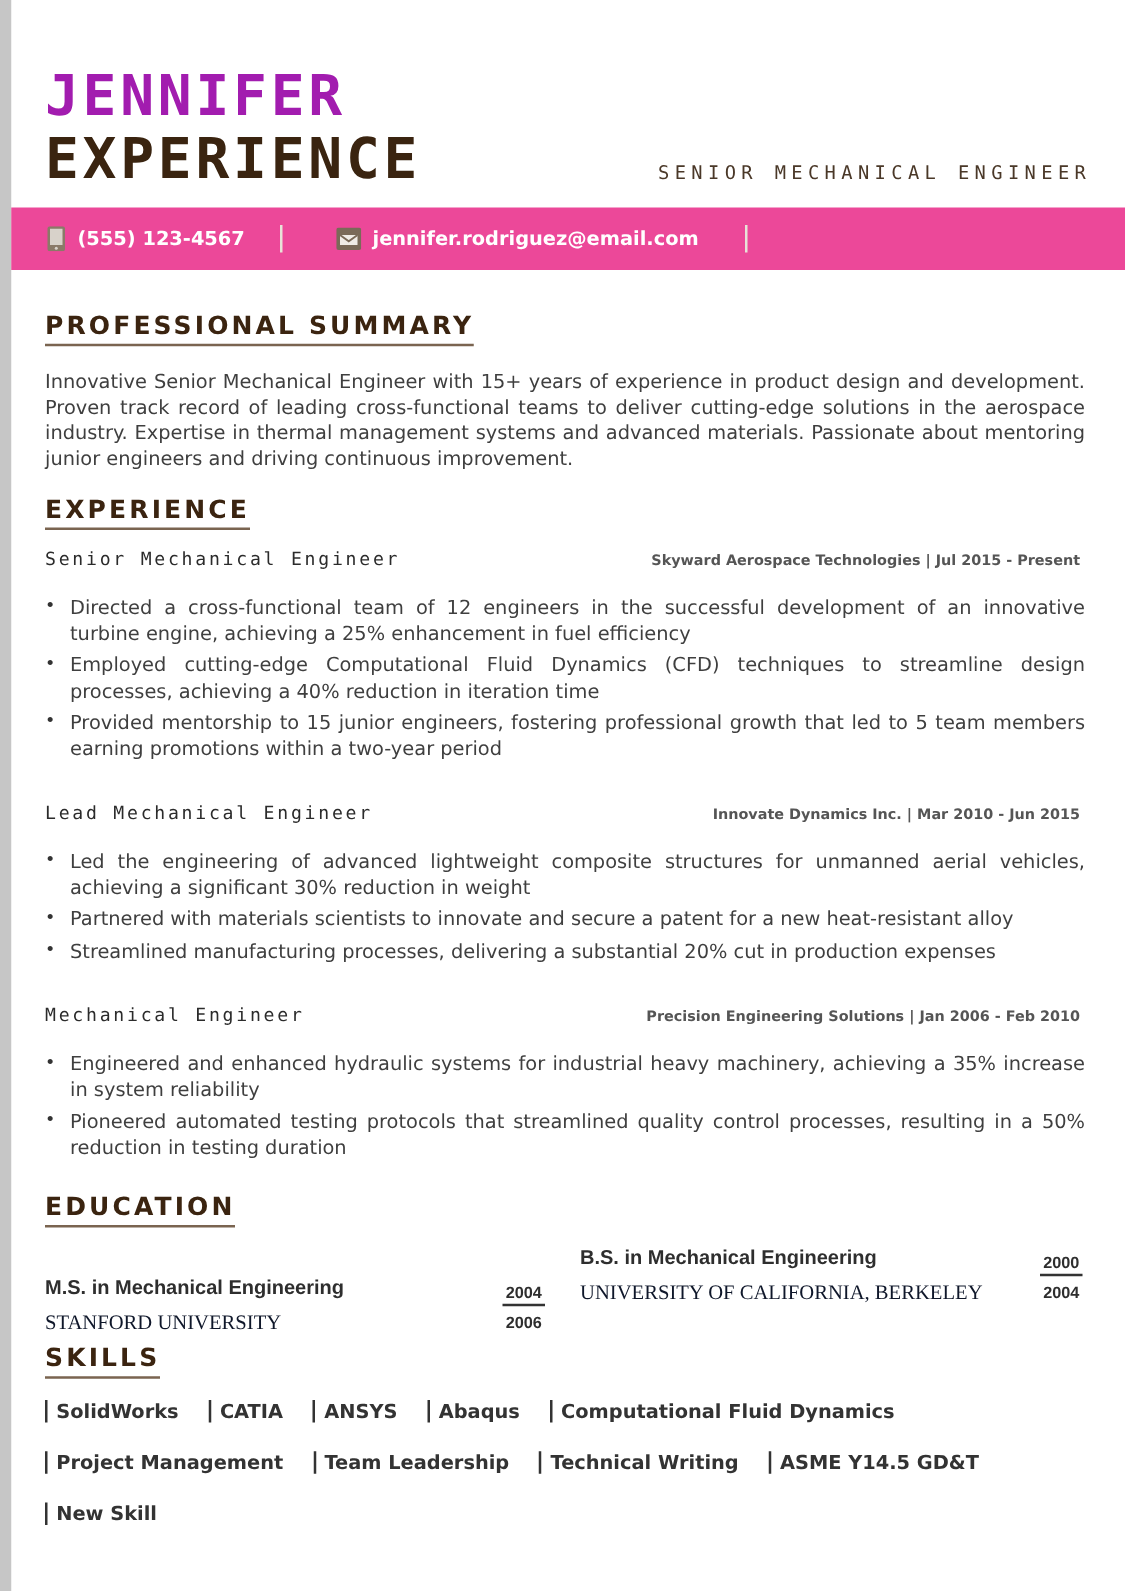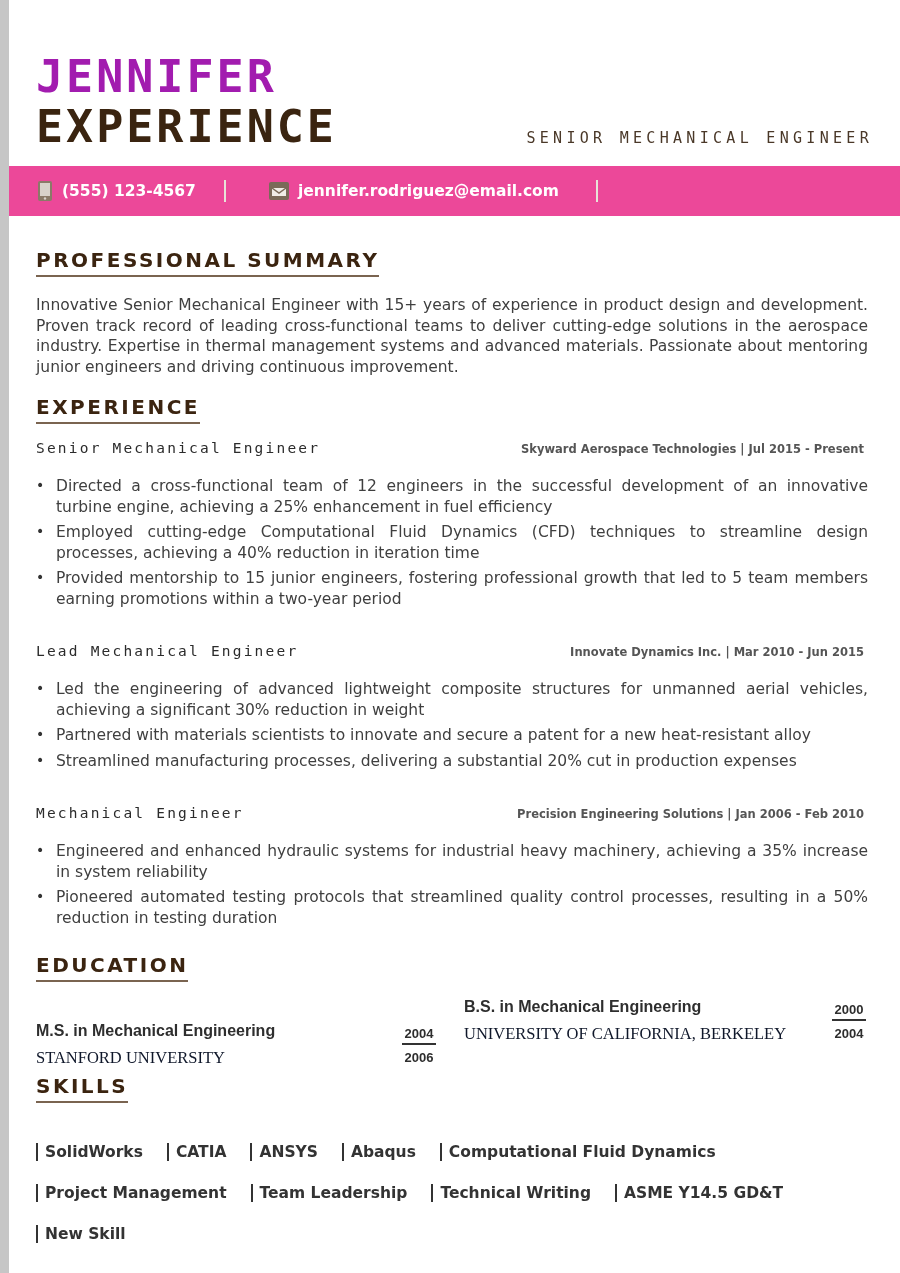--- a/index.html
+++ b/index.html
@@ -57,21 +57,21 @@
     position: absolute; left: 0; top: 26px; font-family: Liberation Serif, serif;
     font-size: 16.5px; color: #0f172a;
   }
   .edu-year {
     position: absolute; font-family: "Liberation Sans", sans-serif; font-weight: bold;
     font-size: 13px; color: #2e2e2e; right: 0; width: 34px; text-align: center;
   }
   .edu-year.start { top: 4px; padding-bottom: 2px; border-bottom: 2px solid #333; }
   .edu-year.end { top: 28px; }
   .skills { position: absolute; left: 36px; top: 1120px; width: 840px; }
-  .skill-row { display: flex; height: 41px; align-items: flex-end; }
+  .skill-row { display: flex; height: 41px; align-items: flex-start; }
   .skill {
     font-weight: bold; font-size: 15.5px; color: #333; margin-right: 24px;
     border-left: 2px solid #333; padding-left: 7px; line-height: 18px; white-space: nowrap;
   }
 </style>
 </head>
 <body>
 
 <div class="left-bar"></div>
 

